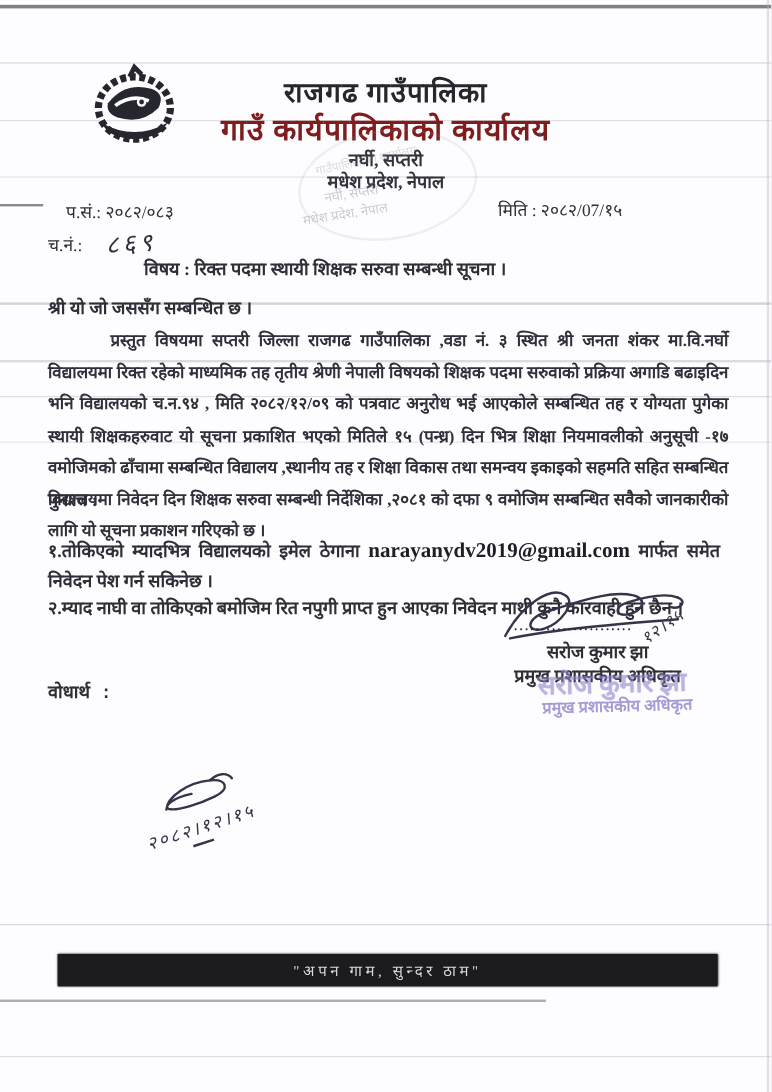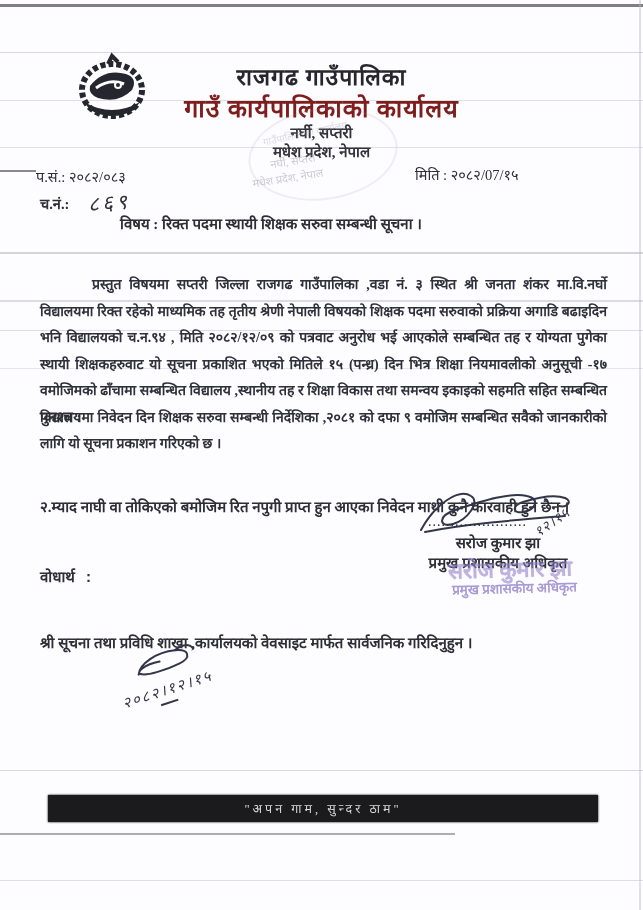--- a/index.html
+++ b/index.html
@@ -54,23 +54,23 @@
   .wm-ellipse {
     left: 248px; top: 108px; width: 150px; height: 92px;
     border: 2px solid #9a97a7; border-radius: 50%;
     opacity: .14; transform: rotate(-8deg);
   }
   .wm-line1 { left: 270px; top: 153px; font-size: 11px; opacity: .45; transform: rotate(-9deg); }
   .wm-line2 { left: 252px; top: 170px; font-size: 11px; opacity: .45; transform: rotate(-9deg); }
   .wm-line3 { left: 262px; top: 126px; font-size: 10px; opacity: .3; transform: rotate(-12deg); }
 
   
-  .ref-no  { position: absolute; left: 36px;  top: 166px; font-size: 14.5px; }
+  .ref-no  { position: absolute; left: 55px;  top: 166px; font-size: 14.5px; }
   .date    { position: absolute; left: 415px; top: 164px; font-size: 14.5px; }
-  .chalani-label { position: absolute; left: 40px; top: 193px; font-size: 14.5px; font-weight: bold; }
+  .chalani-label { position: absolute; left: 40px; top: 193px; font-size: 14.5px; }
   .chalani-value {
     position: absolute; left: 88px; top: 188px; font-size: 21px;
     font-style: italic; color: #32323e; letter-spacing: 3px;
     transform: rotate(-4deg); font-family: "DejaVu Serif", serif;
   }
   .subject {
     position: absolute; left: 120px; top: 213px; font-size: 15px; font-weight: bold; text-align: right;
   }
   .salutation { position: absolute; left: 40px; top: 246px; font-size: 15px; font-weight: bold; }
 
@@ -184,45 +184,48 @@
   <div class="wm wm-line3">गाउँपालिकाको कार्यालय</div>
   <div class="wm wm-line1">नर्घी, सप्तरी</div>
   <div class="wm wm-line2">मधेश प्रदेश, नेपाल</div>
 
   <div class="ref-no">प.सं.: २०८२/०८३</div>
   <div class="date">मिति : २०८२/07/१५</div>
   <div class="chalani-label">च.नं.:</div>
   <div class="chalani-value">८६९</div>
 
   <div class="subject">विषय : रिक्त पदमा स्थायी शिक्षक सरुवा सम्बन्धी सूचना ।</div>
+  <div class="salutation">श्री यो जो जससँग सम्बन्धित छ ।</div>
 
   <div class="body-par">प्रस्तुत विषयमा सप्तरी जिल्ला राजगढ गाउँपालिका ,वडा नं. ३ स्थित श्री जनता शंकर मा.वि.नर्घो विद्यालयमा रिक्त रहेको माध्यमिक तह तृतीय श्रेणी नेपाली विषयको शिक्षक पदमा सरुवाको प्रक्रिया अगाडि बढाइदिन भनि विद्यालयको च.न.९४ , मिति २०८२/१२/०९ को पत्रवाट अनुरोध भई आएकोले सम्बन्धित तह र योग्यता पुगेका स्थायी शिक्षकहरुवाट यो सूचना प्रकाशित भएको मितिले १५ (पन्ध्र) दिन भित्र शिक्षा नियमावलीको अनुसूची -१७ वमोजिमको ढाँचामा सम्बन्धित विद्यालय ,स्थानीय तह र शिक्षा विकास तथा समन्वय इकाइको सहमति सहित सम्बन्धित विद्यालयमा निवेदन दिन शिक्षक सरुवा सम्बन्धी निर्देशिका ,२०८१ को दफा ९ वमोजिम सम्बन्धित सवैको जानकारीको लागि यो सूचना प्रकाशन गरिएको छ ।</div>
 
   <div class="ps-label">पुनश्च :</div>
+  <div class="ps-item1">
+    <span>१.तोकिएको म्यादभित्र विद्यालयको इमेल ठेगाना </span><span class="ps-email">narayanydv2019@gmail.com</span><span> मार्फत समेत निवेदन पेश गर्न सकिनेछ ।</span>
+  </div>
   <div class="ps-item2">२.म्याद नाघी वा तोकिएको बमोजिम रित नपुगी प्राप्त हुन आएका निवेदन माथी कुनै कारवाही हुने छैन ।</div>
 
   <div class="sig-scribble">
     <svg width="170" height="56" viewBox="0 0 170 56">
       <g fill="none" stroke="#35354a" stroke-width="2" stroke-linecap="round">
         <path d="M6 44 C 20 18, 44 2, 56 10 C 66 16, 52 34, 38 38 C 24 42, 22 30, 40 24 C 70 14, 96 6, 112 10 C 126 13, 120 24, 108 26 C 98 28, 96 20, 108 16 C 124 11, 140 8, 150 12"></path>
         <path d="M150 12 C 158 15, 152 22, 144 20"></path>
         <path d="M10 46 C 50 38, 100 34, 150 30"></path>
       </g>
     </svg>
   </div>
   <div class="sig-scribble-date">१२।१५</div>
   <div class="sig-dots">......................</div>
   <div class="sig-name">सरोज कुमार झा</div>
   <div class="sig-title">प्रमुख प्रशासकीय अधिकृत</div>
 
   <div class="stamp-name">सरोज कुमार झा</div>
   <div class="stamp-title">प्रमुख प्रशासकीय अधिकृत</div>
 
   <div class="cc-label">वोधार्थ :</div>
-  <div class="cc-2">श्री सूचना तथा प्रविधि शाखा ,कार्यालयको वेवसाइट मार्फत सार्वजनिक गरिदिनुहुन ।</div>
 
   <div class="hand-note">
     <svg width="70" height="30" viewBox="0 0 70 30">
       <g fill="none" stroke="#35354a" stroke-width="2" stroke-linecap="round">
         <path d="M6 18 C 10 8, 30 2, 48 6 C 62 9, 62 18, 48 20 C 34 22, 14 22, 8 18 C 4 15, 14 10, 30 12"></path>
         <path d="M48 6 C 56 2, 64 4, 66 10"></path>
       </g>
     </svg>
     <div class="hand-date">२०८२।१२।१५</div>
   </div>

